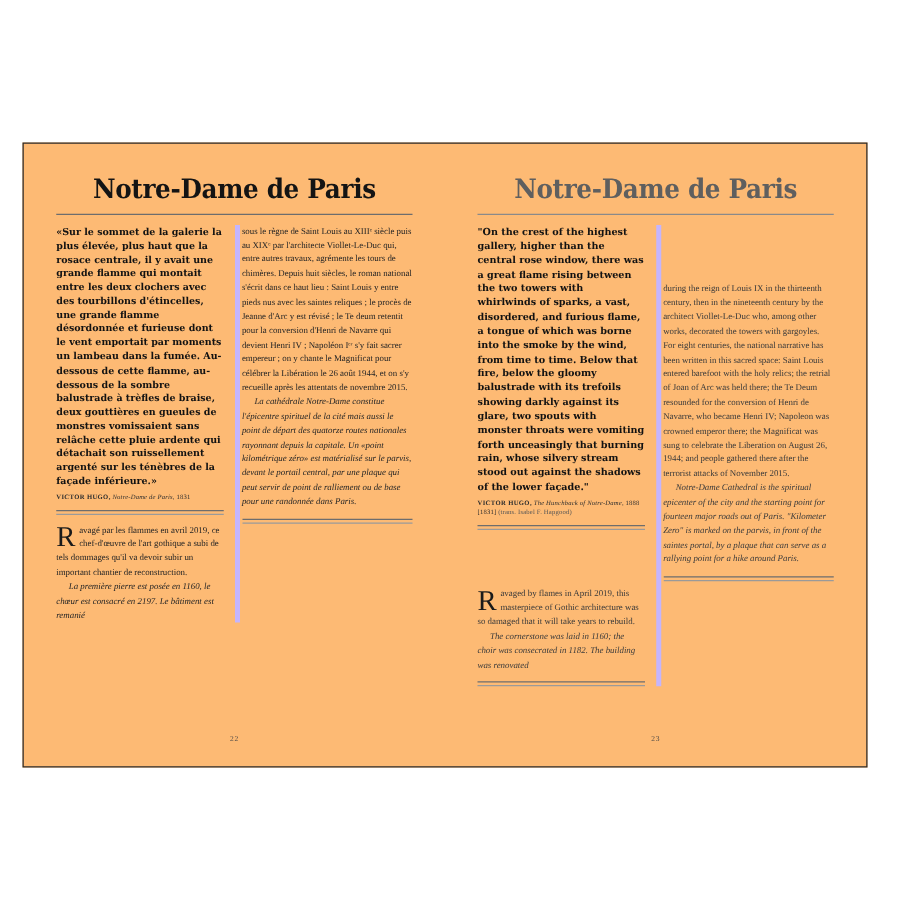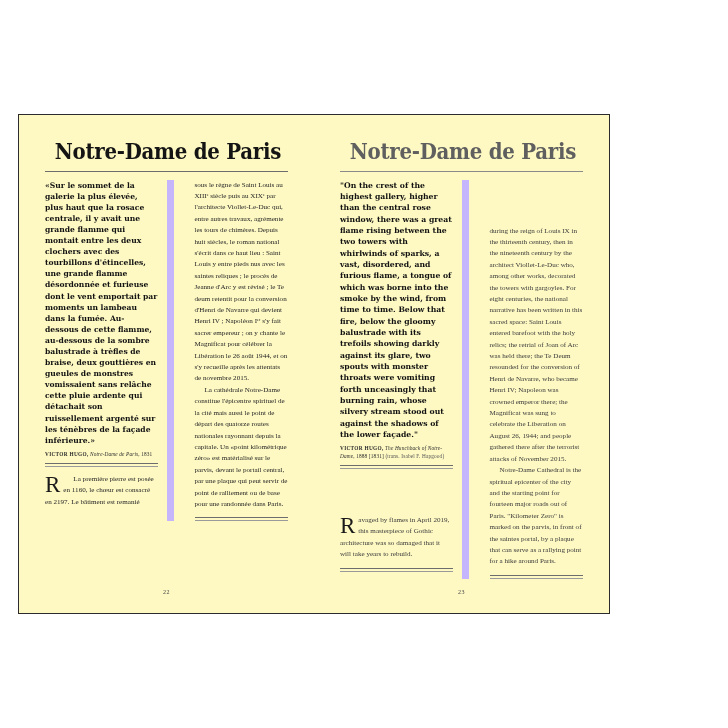--- a/index.html
+++ b/index.html
@@ -10,25 +10,25 @@
     width: 728px;
     height: 728px;
     background: #ffffff;
     font-family: "Liberation Serif", serif;
     overflow: hidden;
   }
   .page-frame {
     position: absolute;
     left: 18px;
     top: 114px;
-    width: 592px;
+    width: 676px;
     height: 500px;
     border: 1px solid #2b2b2b;
     box-sizing: border-box;
-    background: #fef9c3;
+    background: #fdba74;
   }
   .spread {
     position: absolute;
     left: 0;
     top: 0;
     width: 100%;
     height: 100%;
     display: flex;
     box-sizing: border-box;
   }
@@ -67,22 +67,22 @@
   .cols {
     display: flex;
     gap: 0;
   }
   .col {
     width: 50%;
     box-sizing: border-box;
   }
   .col-left-inner  { padding-right: 9px; }
   .col-right-inner {
-    padding-left: 21px;
-    border-left: 7px solid #c4b5fd;
+    padding-left: 2px;
+    border-left: 4px solid #c4b5fd;
   }
 
   
   .quote {
     font-family: "DejaVu Serif", "Liberation Serif", serif;
     font-weight: bold;
     font-size: 7.6px;
     line-height: 11.1px;
     color: #121212;
     margin: 0;
@@ -117,21 +117,21 @@
   .body-text {
     font-family: "Liberation Serif", serif;
     font-size: 7.1px;
     line-height: 11.4px;
     color: #252525;
     margin: 0;
     text-align: left;
   }
   .body-text.gray { color: #3a3a3a; margin-top: 46px; }
   .body-text p { margin: 0; }
-  .body-text p + p { text-indent: 10px; }
+  .body-text p + p { text-indent: 10px; font-style: italic; }
 
   .dropcap-para {
     position: relative;
   }
   .dropcap {
     float: left;
     font-family: "Liberation Serif", serif;
     font-size: 23px;
     line-height: 19px;
     padding: 1px 3px 0 0;
@@ -175,21 +175,21 @@
           <div class="quote">«Sur le sommet de la galerie la plus élevée, plus haut que la rosace centrale, il y avait une grande flamme qui montait entre les deux clochers avec des tourbillons d'étincelles, une grande flamme désordonnée et furieuse dont le vent emportait par moments un lambeau dans la fumée. Au-dessous de cette flamme, au-dessous de la sombre balustrade à trèfles de braise, deux gouttières en gueules de monstres vomissaient sans relâche cette pluie ardente qui détachait son ruissellement argenté sur les ténèbres de la façade inférieure.»</div>
 
           <div class="attrib">
             <span class="sc">VICTOR HUGO,</span>
             <i>Notre-Dame de Paris</i><span>, 1831</span>
           </div>
 
           <div class="rule-under-attrib"></div>
 
           <div class="body-text">
-            <p class="dropcap-para"><span class="dropcap">R</span></p>
+            <p class="dropcap-para"><span class="dropcap">R</span><span>avagé par les flammes en avril 2019, ce chef-d'œuvre de l'art gothique a subi de tels dommages qu'il va devoir subir un important chantier de reconstruction.</span></p>
             <p>La première pierre est posée en 1160, le chœur est consacré en 2197. Le bâtiment est remanié</p>
           </div>
         </div>
 
         <div class="col col-right-inner">
           <div class="body-text">
             <p>sous le règne de Saint Louis au XIIIᵉ siècle puis au XIXᵉ par l'architecte Viollet-Le-Duc qui, entre autres travaux, agrémente les tours de chimères. Depuis huit siècles, le roman national s'écrit dans ce haut lieu : Saint Louis y entre pieds nus avec les saintes reliques ; le procès de Jeanne d'Arc y est révisé ; le Te deum retentit pour la conversion d'Henri de Navarre qui devient Henri IV ; Napoléon Iᵉʳ s'y fait sacrer empereur ; on y chante le Magnificat pour célébrer la Libération le 26 août 1944, et on s'y recueille après les attentats de novembre 2015.</p>
             <p>La cathédrale Notre-Dame constitue l'épicentre spirituel de la cité mais aussi le point de départ des quatorze routes nationales rayonnant depuis la capitale. Un «point kilométrique zéro» est matérialisé sur le parvis, devant le portail central, par une plaque qui peut servir de point de ralliement ou de base pour une randonnée dans Paris.</p>
           </div>
           <div class="col-rule-bottom"></div>
@@ -213,20 +213,21 @@
           <div class="attrib">
             <span class="sc">VICTOR HUGO,</span>
             <i>The Hunchback of Notre-Dame</i><span>, 1888 [1831]</span>
             <span class="tr">(trans. Isabel F. Hapgood)</span>
           </div>
 
           <div class="rule-under-attrib"></div>
 
           <div class="body-text gray">
             <p class="dropcap-para"><span class="dropcap">R</span><span>avaged by flames in April 2019, this masterpiece of Gothic architecture was so damaged that it will take years to rebuild.</span></p>
+            <p>The cornerstone was laid in 1160; the choir was consecrated in 1182. The building was renovated</p>
             <div class="col-rule-bottom"></div>
           </div>
         </div>
 
         <div class="col col-right-inner">
           <div class="body-text gray">
             <p>during the reign of Louis IX in the thirteenth century, then in the nineteenth century by the architect Viollet-Le-Duc who, among other works, decorated the towers with gargoyles. For eight centuries, the national narrative has been written in this sacred space: Saint Louis entered barefoot with the holy relics; the retrial of Joan of Arc was held there; the Te Deum resounded for the conversion of Henri de Navarre, who became Henri IV; Napoleon was crowned emperor there; the Magnificat was sung to celebrate the Liberation on August 26, 1944; and people gathered there after the terrorist attacks of November 2015.</p>
             <p>Notre-Dame Cathedral is the spiritual epicenter of the city and the starting point for fourteen major roads out of Paris. "Kilometer Zero" is marked on the parvis, in front of the saintes portal, by a plaque that can serve as a rallying point for a hike around Paris.</p>
           </div>
           <div class="col-rule-bottom"></div>

